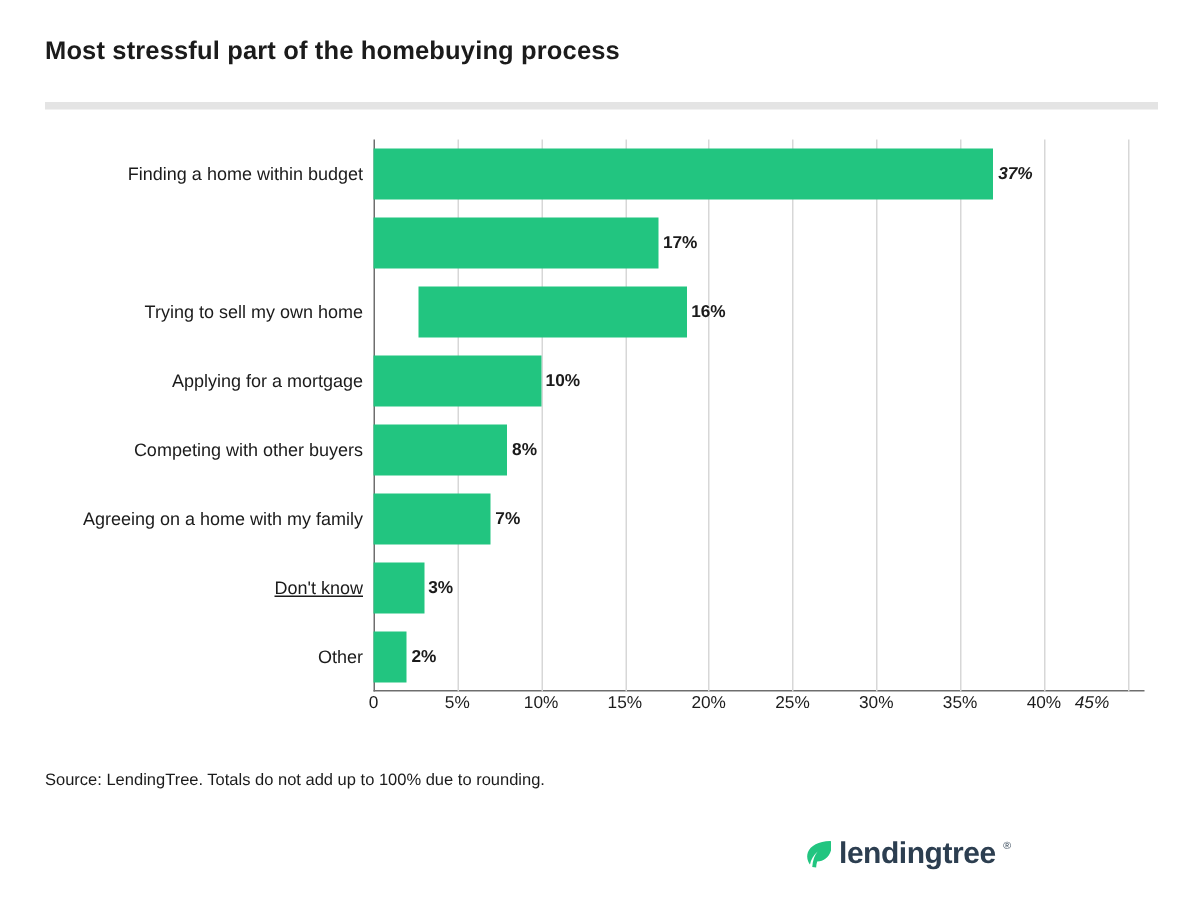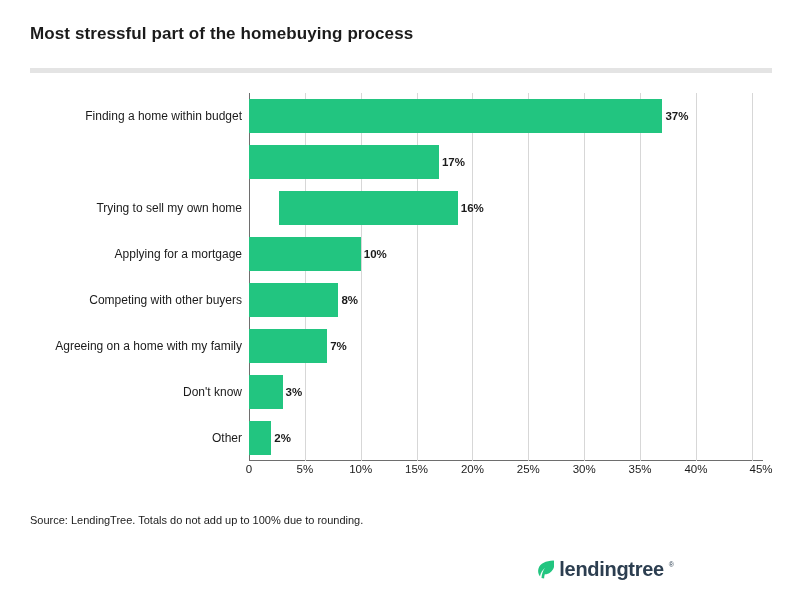--- a/index.html
+++ b/index.html
@@ -172,38 +172,38 @@
 
   <div class="chart-title">Most stressful part of the homebuying process</div>
   <div class="title-rule"></div>
 
   <div class="cat-labels">
       <div class="cat-label" style="top: 0px;">Finding a home within budget</div>
       <div class="cat-label" style="top: 92px;">Trying to sell my own home</div>
       <div class="cat-label" style="top: 138px;">Applying for a mortgage</div>
       <div class="cat-label" style="top: 184px;">Competing with other buyers</div>
       <div class="cat-label" style="top: 230px;">Agreeing on a home with my family</div>
-      <div class="cat-label" style="top: 276px;">Don't know</div>
+      <div class="cat-label" style="top: 276px; text-decoration: underline;">Don't know</div>
       <div class="cat-label" style="top: 322px;">Other</div>
     </div>
 
   <div class="plot-area">
     <div class="axis-line"></div>
     <div class="axis-base"></div>
     <div class="gridline" style="left: 55.8696px;"></div>
       <div class="gridline" style="left: 111.739px;"></div>
       <div class="gridline" style="left: 167.609px;"></div>
       <div class="gridline" style="left: 223.478px;"></div>
       <div class="gridline" style="left: 279.348px;"></div>
       <div class="gridline" style="left: 335.217px;"></div>
       <div class="gridline" style="left: 391.087px;"></div>
       <div class="gridline" style="left: 446.957px;"></div>
       <div class="gridline" style="left: 502.826px;"></div>
       <div class="bars">
-        <div class="bar-row" style="top: 0px; width: 514px;">
+        <div class="bar-row" style="top: 0px; width: 514px; font-style: italic;">
           <div class="bar" style="width: 413.435px; background: rgb(34, 197, 128);"></div>
           <span class="bar-value">37%</span>
         </div>
         <div class="bar-row" style="top: 46px; width: 514px;">
           <div class="bar" style="width: 189.957px; background: rgb(34, 197, 128);"></div>
           <span class="bar-value">17%</span>
         </div>
         <div class="bar-row" style="top: 92px; width: 514px; margin-left: 30px;">
           <div class="bar" style="width: 178.783px; background: rgb(34, 197, 128);"></div>
           <span class="bar-value">16%</span>
@@ -234,21 +234,21 @@
   <div class="x-ticks">
       <div class="x-tick" style="left: 0px;">0</div>
       <div class="x-tick" style="left: 55.8696px;">5%</div>
       <div class="x-tick" style="left: 111.739px;">10%</div>
       <div class="x-tick" style="left: 167.609px;">15%</div>
       <div class="x-tick" style="left: 223.478px;">20%</div>
       <div class="x-tick" style="left: 279.348px;">25%</div>
       <div class="x-tick" style="left: 335.217px;">30%</div>
       <div class="x-tick" style="left: 391.087px;">35%</div>
       <div class="x-tick" style="left: 446.957px;">40%</div>
-      <div class="x-tick" style="left: 512px;">45%</div>
+      <div class="x-tick" style="left: 479px; font-style: italic;">45%</div>
     </div>
 
   <div class="source-note">Source: LendingTree. Totals do not add up to 100% due to rounding.</div>
 
   <div class="logo">
     <span class="logo-leaf">
       <svg width="17" height="19" viewBox="0 0 17 19" xmlns="http://www.w3.org/2000/svg">
         <path d="M16.4 0.6C8.8 0.9 3.2 3.6 1.6 8.2c-1.3 3.7 0.3 6.9 1.4 8.1 0.6-2.9 2.2-6.2 5.1-8.6-2 2.6-3.3 5.7-3.6 10.3l2.6 0.4c0.1-1.6 0.3-2.9 0.7-4.1 6-0.3 9.9-4.7 10.1-13.2z" fill="#22c580"></path>
       </svg>
     </span>

